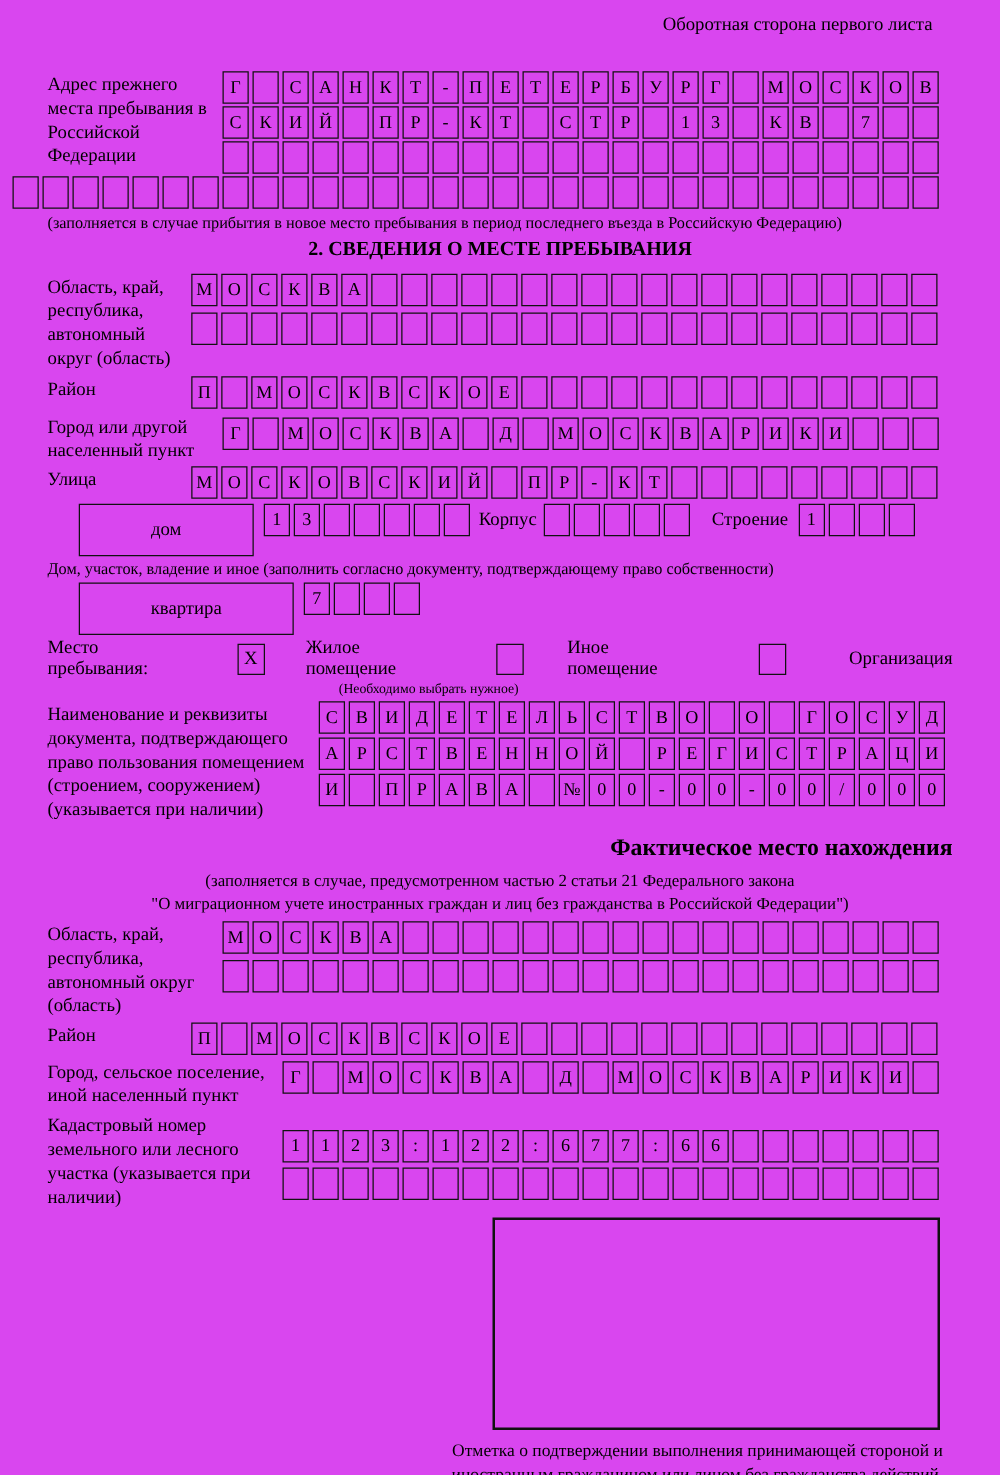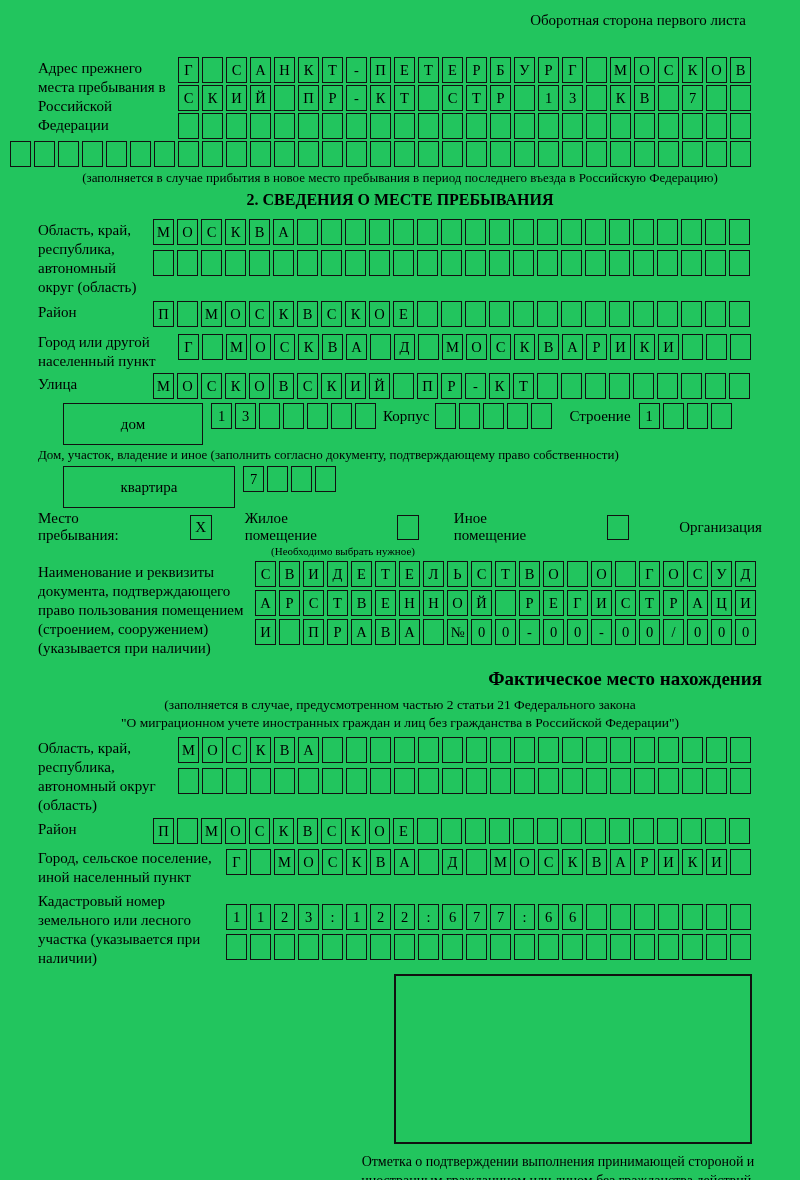--- a/index.html
+++ b/index.html
@@ -1,39 +1,39 @@
 <!DOCTYPE html>
 <html><head>
 <meta charset="utf-8">
 <style>
   html,body{margin:0;padding:0;background:#fff;}
   .page{
     width:800px;height:1180px;box-sizing:border-box;
     padding:12px 38px 0 38px;overflow:hidden;
     font-family:"Liberation Serif","DejaVu Serif",serif;
-    color:#000;background:#22c55e;position:relative;
+    color:#000;background:#d946ef;position:relative;
   }
   .note{text-align:right;font-size:15px;padding-right:16px;margin-bottom:28px;}
   .frow{display:flex;align-items:flex-start;}
   .flabel{font-size:15px;line-height:19px;padding-top:2px;box-sizing:border-box;padding-right:6px;flex:0 0 auto;}
   .lw140{width:140px;} .lw115{width:115px;} .lw188{width:188px;} .lw217{width:217px;}
   .rowscol{display:flex;flex-direction:column;}
   .boxrow{display:flex;flex-wrap:nowrap;}
   .cell{
     flex:0 0 auto;width:21px;height:26px;box-sizing:border-box;
     border:1.8px solid #111;margin-right:3px;
     display:flex;align-items:center;justify-content:center;
     font-size:14.5px;line-height:1;
   }
   .mb1{margin-bottom:1px;} .mb2{margin-bottom:2px;} .mb3{margin-bottom:3px;}
   .mb4{margin-bottom:4px;} .mb5{margin-bottom:5px;}
   .mb8{margin-bottom:8px;}
   .fullrow{margin-left:-28px;margin-top:2px;}
   .caption{font-size:13px;}
-  .caption-center{text-align:center;}
+  .caption-center{text-align:left;}
   .sec-title{text-align:center;font-weight:bold;font-size:16px;margin:4px 0 10px 0;}
   .sub-title{text-align:right;font-weight:bold;font-size:19px;margin:10px 0 6px 0;}
   .widebox{
     box-sizing:border-box;border:1.8px solid #111;height:42px;
     display:flex;align-items:center;justify-content:center;
     font-size:15px;flex:0 0 auto;margin-right:8px;
   }
   .dom-box{width:140px;margin-left:25px;}
   .kv-box{width:172px;margin-left:25px;}
   .inline-label{font-size:15px;line-height:26px;flex:0 0 auto;}

